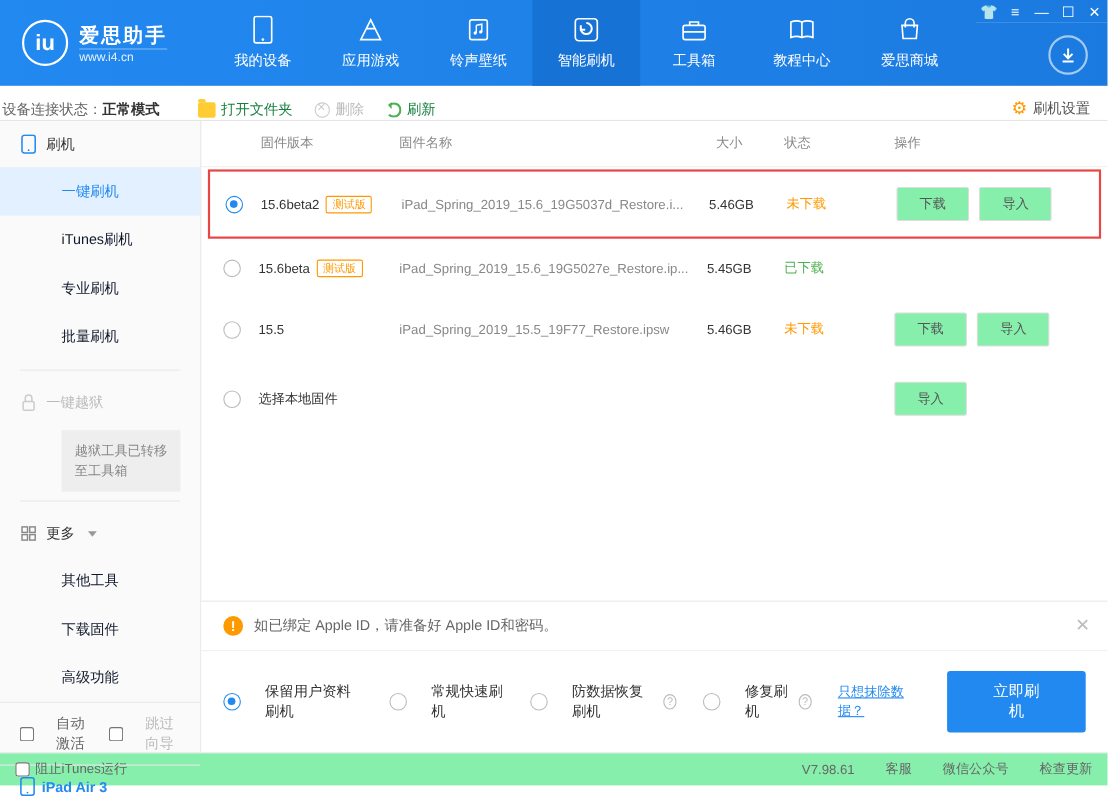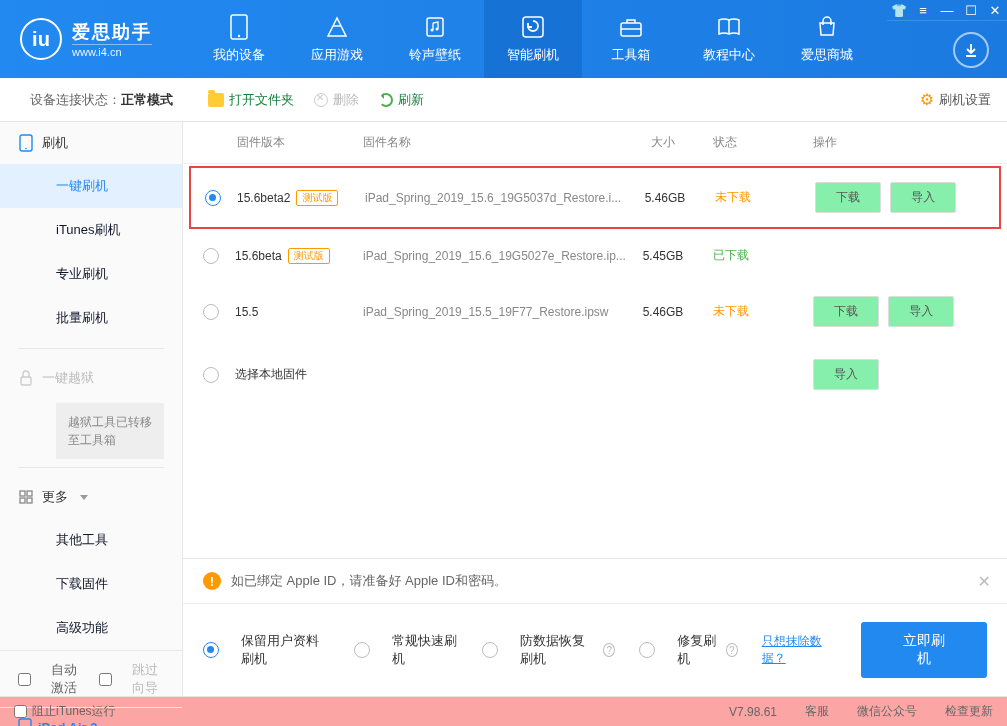--- a/index.html
+++ b/index.html
@@ -18,21 +18,21 @@
     .nav-item.active { background: #1772d6; }
     .nav-icon { width: 26px; height: 26px; display: flex; align-items: center; justify-content: center; }
     .nav-label { font-size: 13px; }
     
     .window-controls { position: absolute; top: 0; right: 0; display: flex; border-bottom: 1px solid rgba(255,255,255,0.15); }
     .win-btn { width: 24px; height: 20px; display: flex; align-items: center; justify-content: center; cursor: pointer; font-size: 13px; }
     
     .download-circle { position: absolute; right: 18px; top: 32px; width: 36px; height: 36px; border: 2px solid rgba(255,255,255,0.6); border-radius: 50%; display: flex; align-items: center; justify-content: center; cursor: pointer; }
     
     
-    .toolbar { height: 44px; border-bottom: 1px solid #e5e5e5; display: flex; align-items: center; padding: 0 30px; position: relative; }
+    .toolbar { height: 32px; border-bottom: 1px solid #e5e5e5; display: flex; align-items: flex-end; padding: 0 2px; position: relative; }
     .sidebar-status { width: 178px; font-size: 13px; color: #666; }
     .sidebar-status strong { color: #333; font-weight: bold; }
     .toolbar-actions { display: flex; align-items: center; gap: 20px; }
     .tb-btn { display: flex; align-items: center; gap: 5px; cursor: pointer; color: #15803d; font-size: 13px; }
     .tb-btn.disabled { color: #bbb; cursor: default; }
     .folder-icon { width: 16px; height: 14px; background: #fc3; border-radius: 2px; position: relative; }
     .folder-icon::before { content: ''; position: absolute; top: -3px; left: 0; width: 7px; height: 3px; background: #fc3; border-radius: 2px 2px 0 0; }
     .delete-icon-tb { width: 14px; height: 14px; border: 1.5px solid #ccc; border-radius: 50%; position: relative; }
     .delete-icon-tb::after { content: '✕'; position: absolute; top: -2px; left: 1px; font-size: 10px; color: #ccc; }
     .refresh-icon { width: 14px; height: 14px; border: 2px solid #4caf50; border-radius: 50%; border-left-color: transparent; position: relative; }
@@ -87,21 +87,21 @@
     .warning-bar { display: flex; align-items: center; padding: 13px 20px; color: #666; font-size: 13px; position: relative; border-bottom: 1px solid #f0f0f0; }
     .warn-icon { width: 18px; height: 18px; background: #f90; border-radius: 50%; color: #fff; display: flex; align-items: center; justify-content: center; font-weight: bold; margin-right: 10px; font-size: 13px; }
     .close-x { position: absolute; right: 16px; color: #bbb; cursor: pointer; font-size: 16px; }
     .flash-options { display: flex; align-items: center; padding: 18px 20px; gap: 24px; }
     .flash-opt { display: flex; align-items: center; gap: 6px; font-size: 13px; color: #333; }
     .q-icon { width: 14px; height: 14px; border: 1px solid #bbb; border-radius: 50%; color: #bbb; font-size: 10px; display: flex; align-items: center; justify-content: center; cursor: pointer; }
     .link-text { color: #2289f0; text-decoration: underline; cursor: pointer; margin-left: auto; }
     .flash-btn { background: #2289f0; color: #fff; padding: 10px 38px; font-size: 14px; border-radius: 3px; cursor: pointer; border: none; }
     
     
-    .footer { height: 30px; border-top: 1px solid #e5e5e5; display: flex; align-items: center; padding: 0 14px; font-size: 12px; color: #666; background: #fca5a5; }
+    .footer { height: 30px; border-top: 1px solid #e5e5e5; display: flex; align-items: center; padding: 0 14px; font-size: 12px; color: #666; background: #86efac; }
     .footer-left { display: flex; align-items: center; gap: 5px; }
     .footer-right { margin-left: auto; display: flex; gap: 28px; align-items: center; }
     .footer-right span { cursor: pointer; }
     
     input[type="checkbox"] { width: 13px; height: 13px; }
   </style>
 </head>
 <body>
 
 <div class="header">

